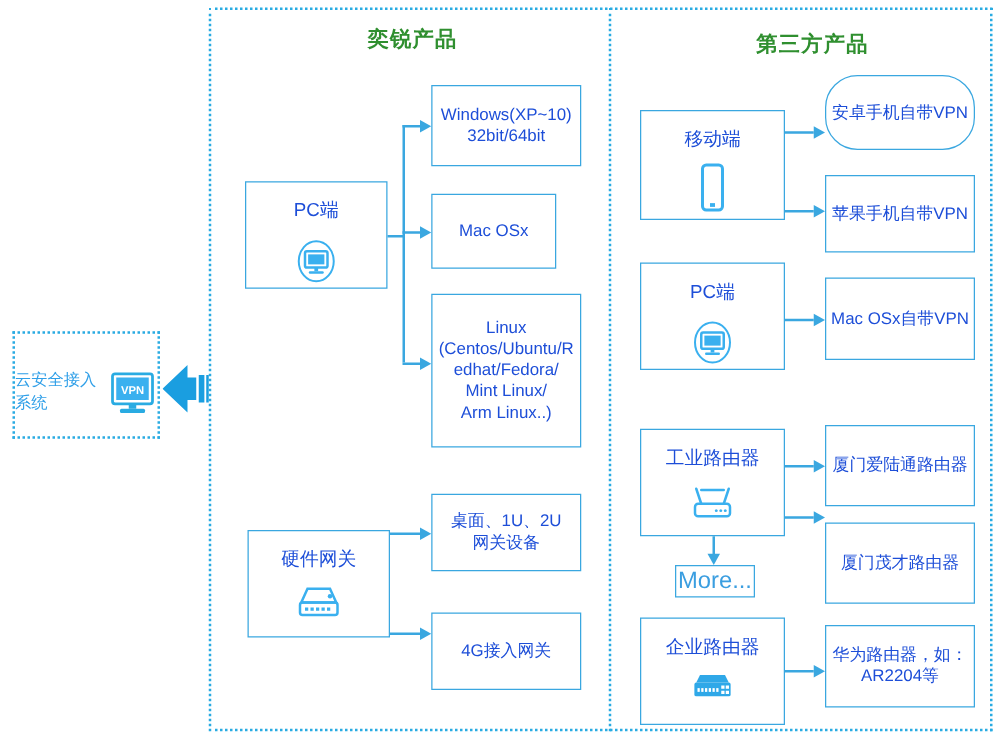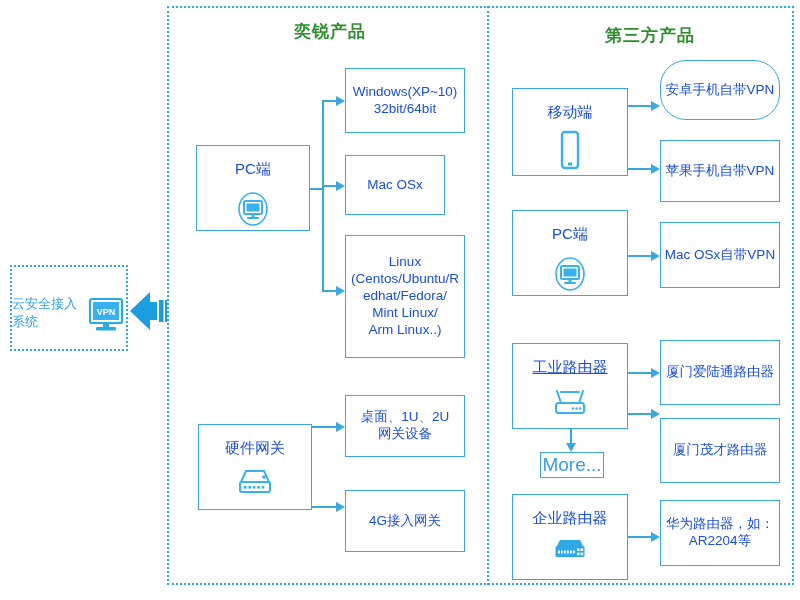--- a/index.html
+++ b/index.html
@@ -40,21 +40,21 @@
   }
   .box .label{
     color:#1d4ed8;
     font-size:13px;
     white-space:pre-line;
   }
   .box.leaf .label{font-size:13.5px;}
   .box.src{justify-content:flex-start;padding-top:14px;}
   .box.src .label{font-size:15px;margin-bottom:6px;}
   .box.src .icon{margin-top:2px;}
-  .underline .label{text-decoration:underline;}
+  .underline .label{}
 
   .box.small .label{font-size:19px;color:#3b9ee0;}
 
   
   .col-title{
     position:absolute;
     font-size:17px;
     font-weight:bold;
     color:#2f8f2f;
     text-align:center;

